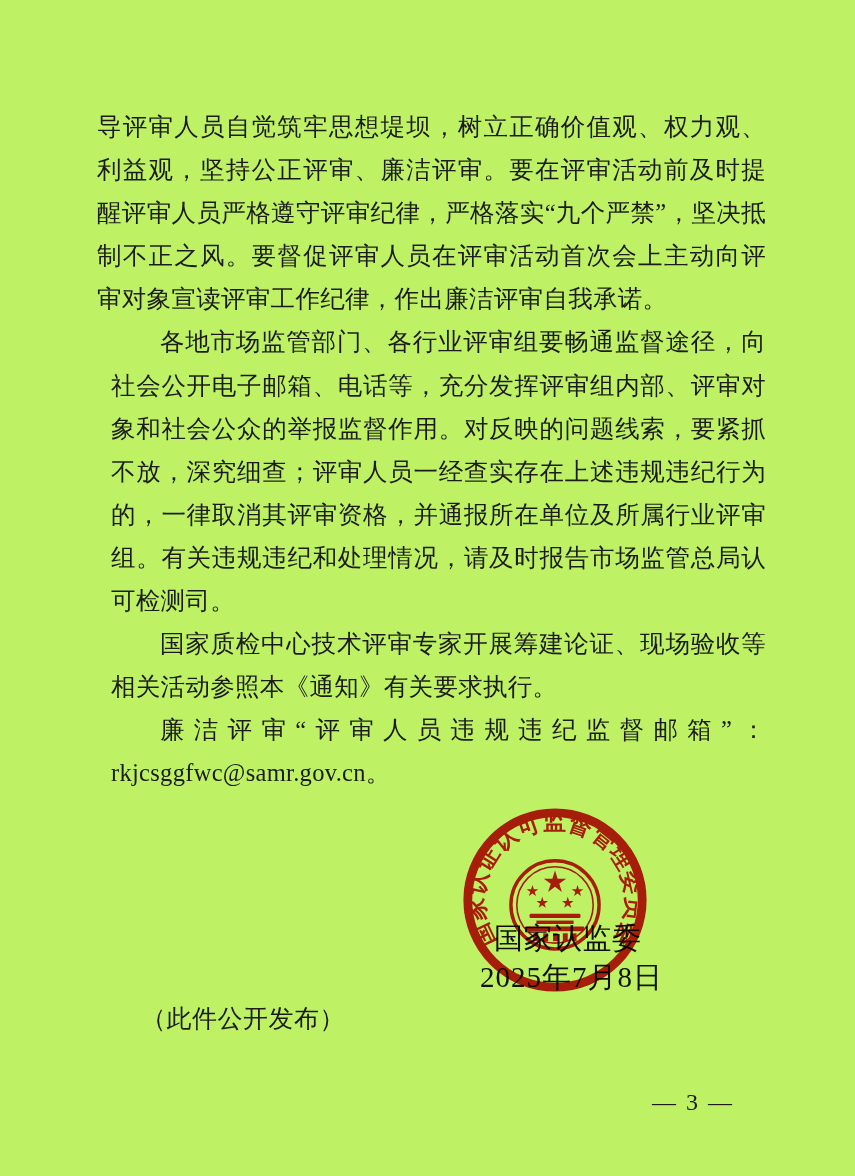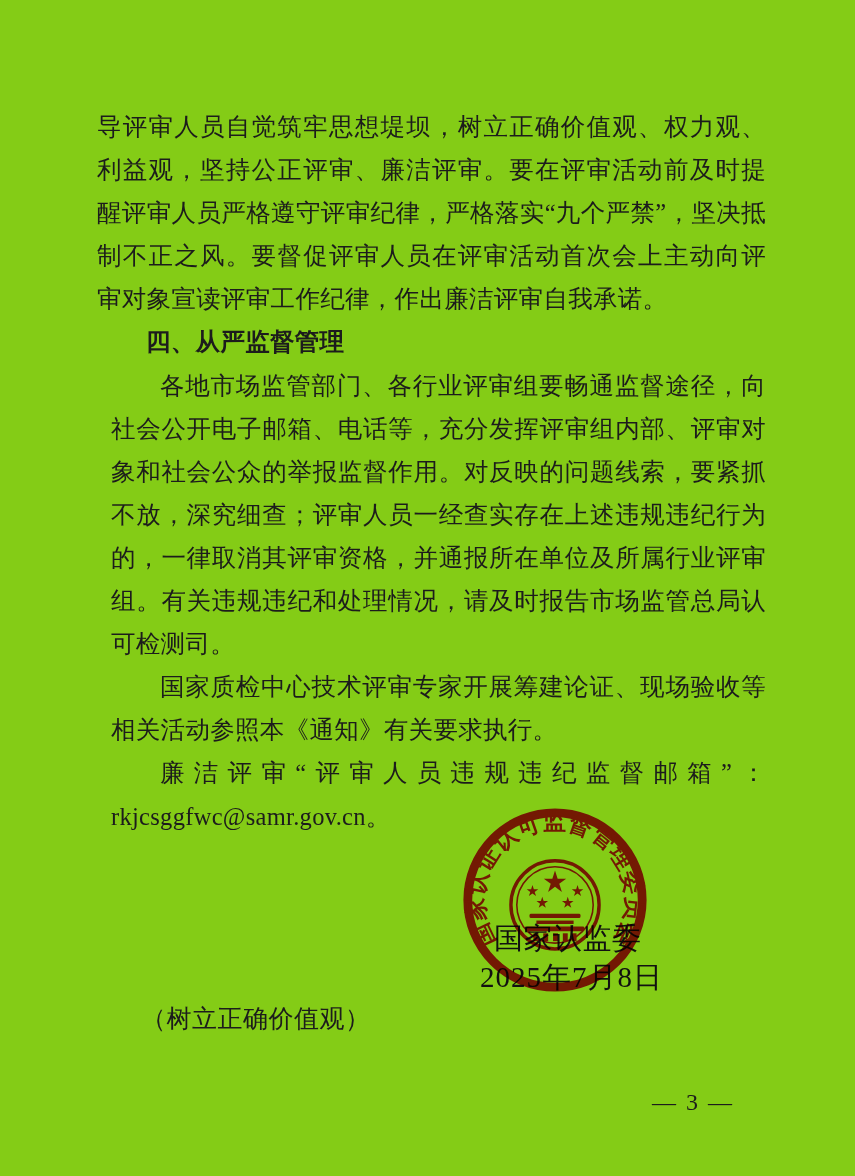--- a/index.html
+++ b/index.html
@@ -11,21 +11,21 @@
     height: 1176px;
     position: relative;
     background: #ffffff;
     overflow: hidden;
     font-family: "Liberation Serif", "DejaVu Serif", serif;
     color: #1c1c1c;
   }
   .page {
     position: absolute;
     inset: 0;
-    background: #84cc16;
+    background: #bef264;
   }
   .doc-body {
     position: absolute;
     left: 97px;
     top: 105px;
     width: 669px;
     font-size: 24.5px;
     line-height: 43.1px;
     letter-spacing: 0.3px;
   }
@@ -96,21 +96,20 @@
     white-space: nowrap;
   }
 </style>
 </head>
 <body>
 
 <div class="page">
 
   <div class="doc-body">
     <p>导评审人员自觉筑牢思想堤坝，树立正确价值观、权力观、利益观，坚持公正评审、廉洁评审。要在评审活动前及时提醒评审人员严格遵守评审纪律，严格落实“九个严禁”，坚决抵制不正之风。要督促评审人员在评审活动首次会上主动向评审对象宣读评审工作纪律，作出廉洁评审自我承诺。</p>
-    <p class="section-heading">四、从严监督管理</p>
     <p class="indent">各地市场监管部门、各行业评审组要畅通监督途径，向社会公开电子邮箱、电话等，充分发挥评审组内部、评审对象和社会公众的举报监督作用。对反映的问题线索，要紧抓不放，深究细查；评审人员一经查实存在上述违规违纪行为的，一律取消其评审资格，并通报所在单位及所属行业评审组。有关违规违纪和处理情况，请及时报告市场监管总局认可检测司。</p>
     <p class="indent">国家质检中心技术评审专家开展筹建论证、现场验收等相关活动参照本《通知》有关要求执行。</p>
     <p class="indent"><span>廉洁评审“评审人员违规违纪监督邮箱”：</span><span class="email">rkjcsggfwc@samr.gov.cn。</span></p>
   </div>
 
   <div class="issuer-name">国家认监委</div>
   <div class="issue-date">2025年7月8日</div>
 
   <svg class="seal" viewBox="0 0 196 196" aria-hidden="true">
     <defs>
@@ -137,17 +136,17 @@
         <rect x="68" y="125" width="60" height="5" rx="1.5"></rect>
         <rect x="76" y="132" width="5" height="8"></rect>
         <rect x="86" y="132" width="5" height="8"></rect>
         <rect x="96" y="132" width="5" height="8"></rect>
         <rect x="106" y="132" width="5" height="8"></rect>
         <rect x="115" y="132" width="5" height="8"></rect>
       </g>
     </g>
   </svg>
 
-  <div class="publish-note">（树立正确价值观）</div>
+  <div class="publish-note">（此件公开发布）</div>
 
   <div class="page-number">— 3 —</div>
 
 </div>
 
 </body></html>

